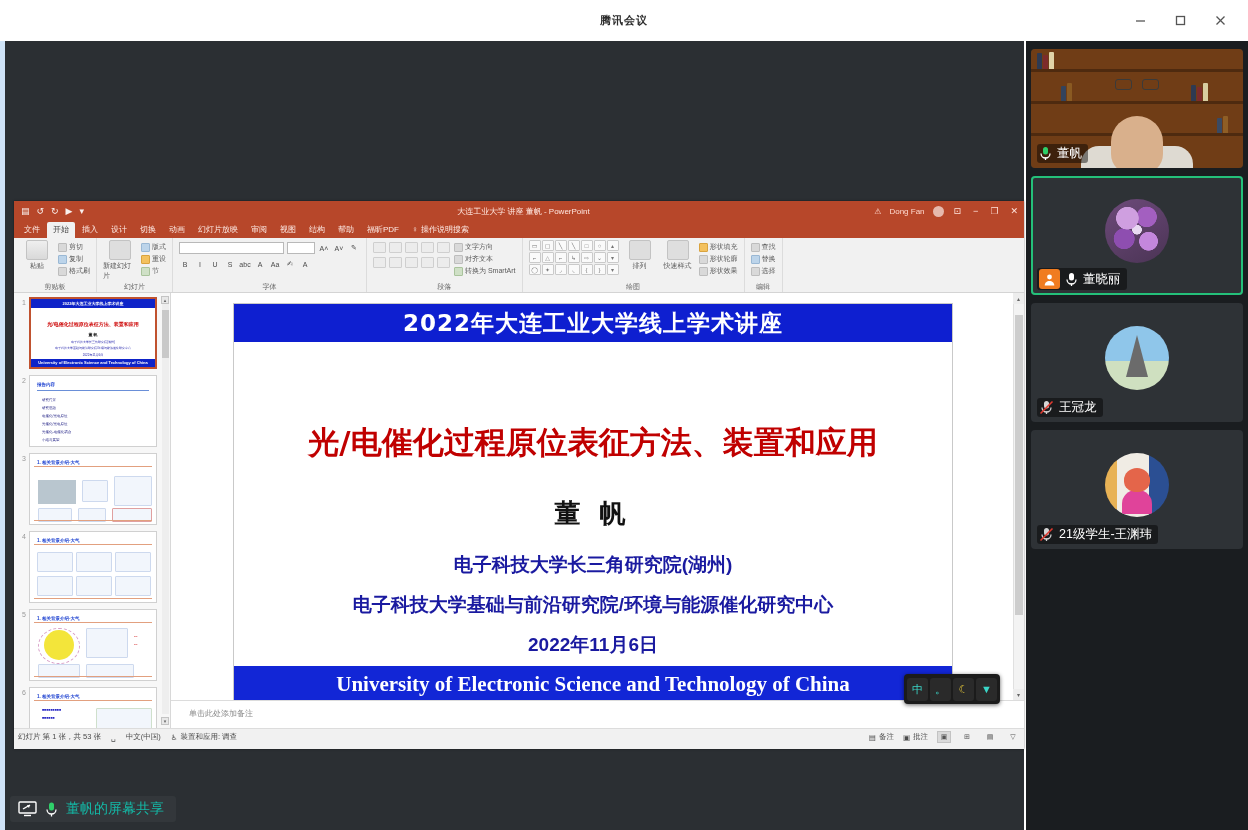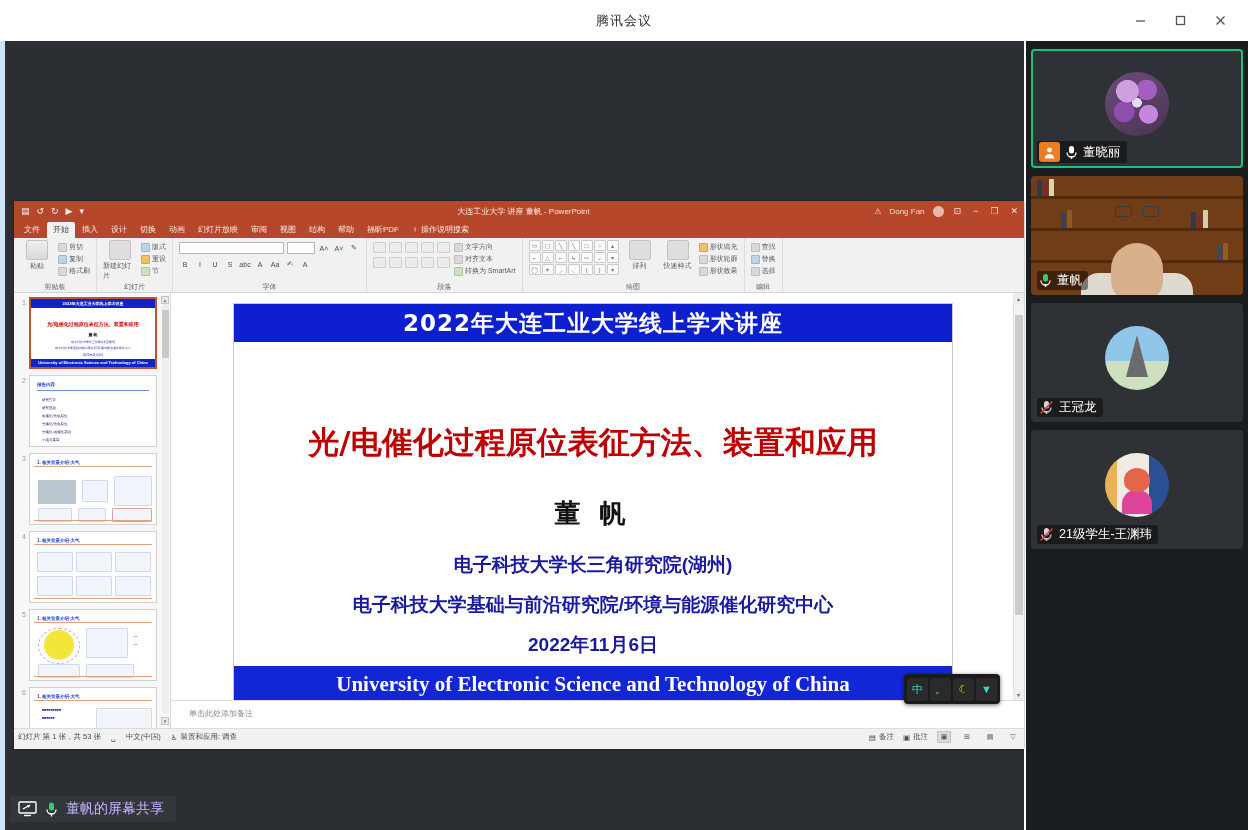--- a/index.html
+++ b/index.html
@@ -8,21 +8,21 @@
     font-family: "Liberation Sans", "DejaVu Sans", sans-serif;
     overflow: hidden; background: #ffffff;
   }
   #app { position: relative; width: 1248px; height: 830px; }
 
   
   .titlebar {
     position: absolute; left: 0; top: 0; width: 1248px; height: 41px;
     background: #ffffff; display: flex; align-items: center; justify-content: center;
   }
-  .titlebar .title { font-size: 13px; color: #2d2d2d; letter-spacing: 1px; }
+  .titlebar .title { font-size: 11px; color: #2d2d2d; letter-spacing: 1px; font-weight: bold; }
   .win-ctrls { position: absolute; right: 8px; top: 0; height: 41px; display: flex; align-items: center; }
   .win-btn { width: 40px; height: 34px; display: flex; align-items: center; justify-content: center;
              color: #555; font-size: 15px; }
   .win-btn svg { display: block; }
 
   
   .stage {
     position: absolute; left: 5px; top: 41px; width: 1019px; height: 789px;
     background: #2b2f33;
   }
@@ -161,21 +161,21 @@
     border-radius: 4px; display:flex; align-items:center; gap:2px; padding: 3px; box-shadow:0 1px 4px rgba(0,0,0,.6);
   }
   .ime-btn { width: 21px; height: 23px; border-radius:3px; background:#2a2a2a; display:flex;
              align-items:center; justify-content:center; font-size:11px; }
 
   
   .share-badge {
     position:absolute; left: 5px; bottom: 8px; height: 26px; background:#33373b; border-radius:3px;
     display:flex; align-items:center; gap:7px; padding: 0 12px 0 8px;
   }
-  .share-badge .lbl { color:#c4b5fd; font-size:14px;text-align:center; }
+  .share-badge .lbl { color:#14b8a6; font-size:14px;text-align:center; }
 
   
   .rail {
     position: absolute; left: 1026px; top: 41px; width: 222px; height: 789px;
     background: #1a1d20; padding: 8px 5px; display:flex; flex-direction:column; gap: 8px;
   }
   .tile {
     position: relative; width: 212px; height: 119px; background:#2e3236; border-radius:4px; overflow:hidden;
     flex: none;
   }
@@ -656,40 +656,20 @@
           <path d="M3 8.5a4.5 4.5 0 0 0 9 0" fill="none" stroke="#fff" stroke-width="1.3"></path>
           <line x1="7.5" y1="13" x2="7.5" y2="15.5" stroke="#fff" stroke-width="1.3"></line>
         </svg>
       </span>
       <span class="lbl">董帆的屏幕共享</span>
     </div>
   </div>
 
   <div class="rail">
 
-    <div class="tile speaking">
-      <div class="avatar av-flowers"></div>
-      <div class="tile-name">
-        <span class="host-badge">
-          <svg width="13" height="13" viewBox="0 0 13 13">
-            <circle cx="6.5" cy="4" r="2.4" fill="#fff"></circle>
-            <path d="M1.7 12.5c0-2.9 2.2-4.6 4.8-4.6s4.8 1.7 4.8 4.6z" fill="#fff"></path>
-          </svg>
-        </span>
-        <span>
-          <svg width="13" height="15" viewBox="0 0 13 15">
-            <rect x="4" y="1" width="5" height="7.5" rx="2.5" fill="#fff"></rect>
-            <path d="M2 7.5a4.5 4.5 0 0 0 9 0" fill="none" stroke="#fff" stroke-width="1.3"></path>
-            <line x1="6.5" y1="11.5" x2="6.5" y2="14" stroke="#fff" stroke-width="1.3"></line>
-          </svg>
-        </span>
-        <span class="nm">董晓丽</span>
-      </div>
-    </div>
-
     <div class="tile">
       <div class="video-fill bookshelf">
         <span class="shelf-line" style="top:20px;"></span>
         <span class="shelf-line" style="top:52px;"></span>
         <span class="shelf-line" style="top:84px;"></span>
         <span class="book" style="left:6px;height:16px;background:#2e3a52;bottom:99px;"></span>
         <span class="book" style="left:12px;height:14px;background:#7d2b2b;bottom:99px;"></span>
         <span class="book" style="left:18px;height:17px;background:#e0d3a8;bottom:99px;"></span>
         <span class="book" style="left:30px;height:15px;background:#33435c;bottom:67px;"></span>
         <span class="book" style="left:36px;height:18px;background:#8a5a22;bottom:67px;"></span>
@@ -710,20 +690,40 @@
           <svg width="13" height="15" viewBox="0 0 13 15">
             <rect x="4" y="1" width="5" height="7.5" rx="2.5" fill="#2fd06a"></rect>
             <path d="M2 7.5a4.5 4.5 0 0 0 9 0" fill="none" stroke="#fff" stroke-width="1.3"></path>
             <line x1="6.5" y1="11.5" x2="6.5" y2="14" stroke="#fff" stroke-width="1.3"></line>
           </svg>
         </span>
         <span class="nm">董帆</span>
       </div>
     </div>
 
+    <div class="tile speaking">
+      <div class="avatar av-flowers"></div>
+      <div class="tile-name">
+        <span class="host-badge">
+          <svg width="13" height="13" viewBox="0 0 13 13">
+            <circle cx="6.5" cy="4" r="2.4" fill="#fff"></circle>
+            <path d="M1.7 12.5c0-2.9 2.2-4.6 4.8-4.6s4.8 1.7 4.8 4.6z" fill="#fff"></path>
+          </svg>
+        </span>
+        <span>
+          <svg width="13" height="15" viewBox="0 0 13 15">
+            <rect x="4" y="1" width="5" height="7.5" rx="2.5" fill="#fff"></rect>
+            <path d="M2 7.5a4.5 4.5 0 0 0 9 0" fill="none" stroke="#fff" stroke-width="1.3"></path>
+            <line x1="6.5" y1="11.5" x2="6.5" y2="14" stroke="#fff" stroke-width="1.3"></line>
+          </svg>
+        </span>
+        <span class="nm">董晓丽</span>
+      </div>
+    </div>
+
     <div class="tile">
       <div class="avatar av-eiffel"></div>
       <div class="tile-name">
         <span>
           <svg width="15" height="15" viewBox="0 0 15 15">
             <rect x="5" y="1" width="5" height="7.5" rx="2.5" fill="#d5d5d5"></rect>
             <path d="M3 7.5a4.5 4.5 0 0 0 9 0" fill="none" stroke="#d5d5d5" stroke-width="1.3"></path>
             <line x1="7.5" y1="11.5" x2="7.5" y2="14" stroke="#d5d5d5" stroke-width="1.3"></line>
             <line x1="1.5" y1="13.5" x2="13.5" y2="1.5" stroke="#e03a30" stroke-width="1.6"></line>
           </svg>

